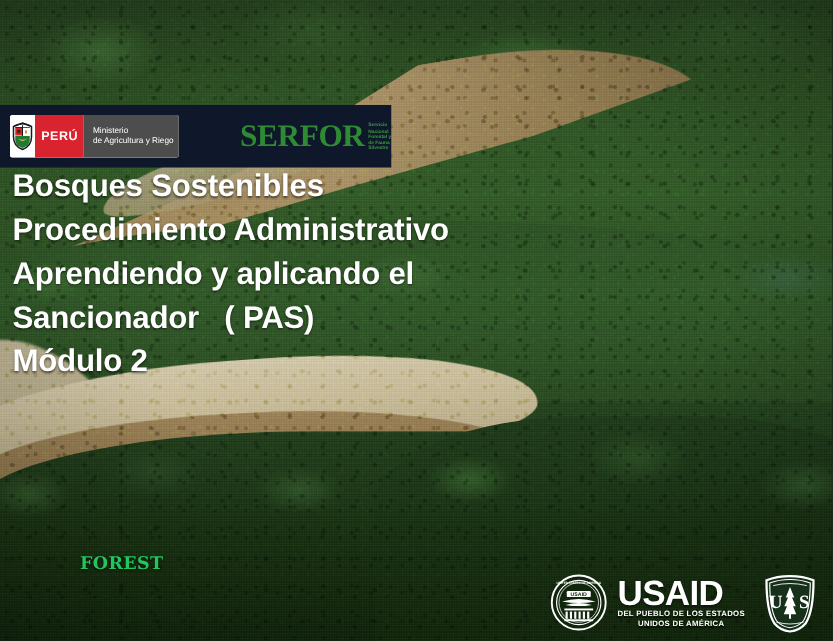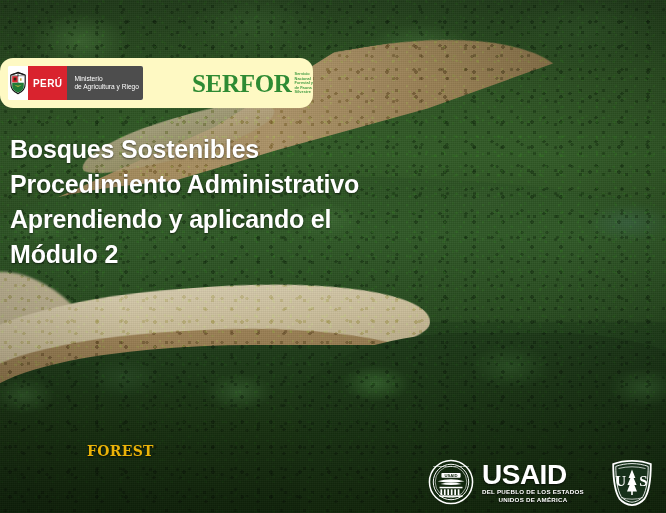--- a/index.html
+++ b/index.html
@@ -147,24 +147,24 @@
       repeating-linear-gradient(90deg, rgba(255,255,255,.018) 0 1px, rgba(0,0,0,.025) 1px 2px);
   }
   .vignette{
     position:absolute;inset:0;
     background:radial-gradient(ellipse 90% 80% at 50% 45%, rgba(0,0,0,0) 40%, rgba(0,0,0,.30) 100%);
   }
 
   
   .logo-band{
     position:absolute;
-    left:0;top:58px;
+    left:0;top:84px;
     width:313px;height:50px;
-    background:#fef9c3;
-    display:flex;align-items:center;border-radius:13px;
+    background:#0f172a;
+    display:flex;align-items:center;
   }
   .peru-box{
     display:flex;align-items:stretch;
     height:34px;margin-left:8px;
     background:#ffffff;
     border-radius:2px;
     overflow:hidden;
   }
   .peru-shield{
     width:26px;display:flex;align-items:center;justify-content:center;
@@ -226,39 +226,38 @@
     letter-spacing:-0.2px;
     text-shadow:0 1px 2px rgba(0,0,0,.55);
     white-space:pre;
   }
 
   
   .forest-footer{
     position:absolute;
     left:64px;top:443px;
     font-family:"DejaVu Serif",serif;
-    color:#eab308;
+    color:#22c55e;
     text-shadow:0 1px 2px rgba(0,0,0,.75);
-    margin-left:23px;
   }
   .forest-title{
     font-size:14px;
     font-weight:bold;
     line-height:16px;
     letter-spacing:.3px;
   }
   .forest-sub{
     font-size:11.2px;
     line-height:14px;
     white-space:pre-line;
   }
 
   .usaid-block{
     position:absolute;
-    left:428px;top:458px;
+    left:440px;top:458px;
     display:flex;align-items:center;
     height:48px;
   }
   .usaid-seal{width:46px;height:46px;}
   .usaid-text{
     margin-left:8px;
     display:flex;flex-direction:column;
     color:#ffffff;
   }
   .usaid-word{
@@ -336,20 +335,21 @@
         <span>de Fauna</span>
         <span>Silvestre</span>
       </div>
     </div>
   </div>
 
   <div class="title-block">
     <div class="title-line">Bosques Sostenibles</div>
     <div class="title-line">Procedimiento Administrativo</div>
     <div class="title-line">Aprendiendo y aplicando el</div>
+    <div class="title-line">Sancionador   ( PAS)</div>
     <div class="title-line">Módulo 2</div>
   </div>
 
   <div class="forest-footer">
     <div class="forest-title">FOREST</div>
   </div>
 
   <div class="usaid-block">
     <svg class="usaid-seal" viewBox="0 0 48 48" aria-hidden="true">
       <circle cx="24" cy="24" r="22.5" fill="#11270d" stroke="#ffffff" stroke-width="1.6"></circle>

